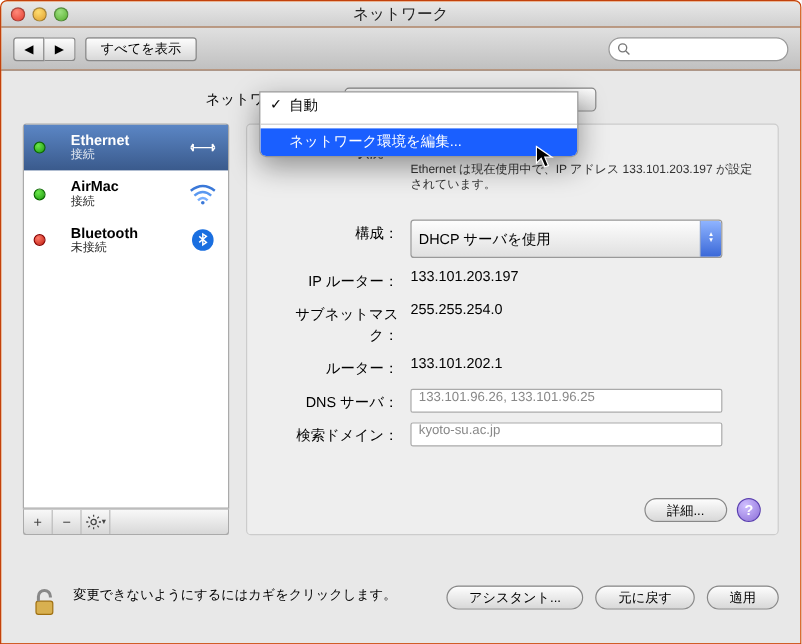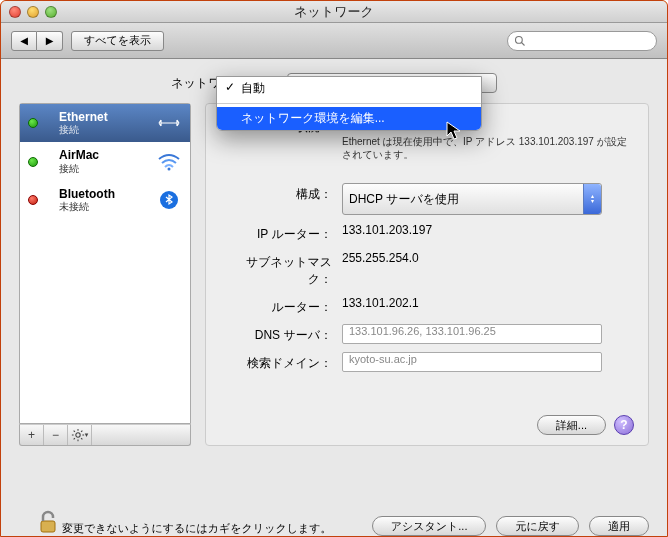--- a/index.html
+++ b/index.html
@@ -54,21 +54,21 @@
 .rdesc { font-size: 10px; color: #333; margin-top: 2px; line-height: 1.3; }
 .select-ctl { height: 32px; background: linear-gradient(#fdfdfd,#e0e0e0); border: 1px solid #999; border-radius: 3px; display: flex; align-items: center; padding: 0 6px; position: relative; width: 260px; }
 .select-ctl .end { position: absolute; right: 0; top: 0; bottom: 0; width: 18px; background: linear-gradient(#8fb4ff,#3a68d8); border-radius: 0 3px 3px 0; border-left: 1px solid #5a7ac0; display: flex; flex-direction: column; align-items: center; justify-content: center; }
 .select-ctl .end::before { content: "▴"; color: #fff; font-size: 6px; line-height: 5px; }
 .select-ctl .end::after { content: "▾"; color: #fff; font-size: 6px; line-height: 5px; }
 .input-ctl { height: 20px; background: #fff; border: 1px solid #aaa; border-radius: 2px; padding: 0 6px; display: flex; align-items: flex-start; width: 260px; color: #888; font-size: 11px; }
 .adv-row { position: absolute; bottom: 10px; right: 14px; display: flex; align-items: center; gap: 8px; }
 .btn { height: 20px; padding: 0 18px; background: linear-gradient(#fdfdfd,#d8d8d8); border: 1px solid #888; border-radius: 10px; font-size: 11px; display: flex; align-items: center; }
 .help { width: 20px; height: 20px; border-radius: 50%; background: radial-gradient(circle at 35% 30%, #d0bfff, #8c6fd8); border: 1px solid #5a3fb0; display: flex; align-items: center; justify-content: center; color: #fff; font-weight: bold; font-size: 12px; }
 
-.footer { position: absolute; bottom: 0; left: 15px; right: 0; height: 48px; display: flex; align-items: flex-end; padding: 0 18px; }
+.footer { position: absolute; bottom: 0; left: 4px; right: 0; height: 48px; display: flex; align-items: flex-start; padding: 0 18px; gap: 10px; }
 .lock { width: 28px; height: 28px; }
 .foot-text { flex: 1; font-size: 11px; }
 .foot-btns { display: flex; gap: 10px; }
 
 .dropdown { position: absolute; left: 215px; top: 75px; width: 266px; background: #fff; border: 1px solid #999; border-radius: 0 0 6px 6px; box-shadow: 0 8px 24px rgba(0,0,0,0.4); overflow: hidden; z-index: 20; }
 .dd-item { padding: 3px 10px 3px 24px; font-size: 12px; position: relative; }
 .dd-item.check::before { content: "✓"; position: absolute; left: 8px; }
 .dd-sep { height: 1px; background: #ccc; margin: 3px 0; }
 .dd-item.hl { background: #1a5fff; color: #fff; }
 .cursor { position: absolute; left: 445px; top: 120px; z-index: 30; }

